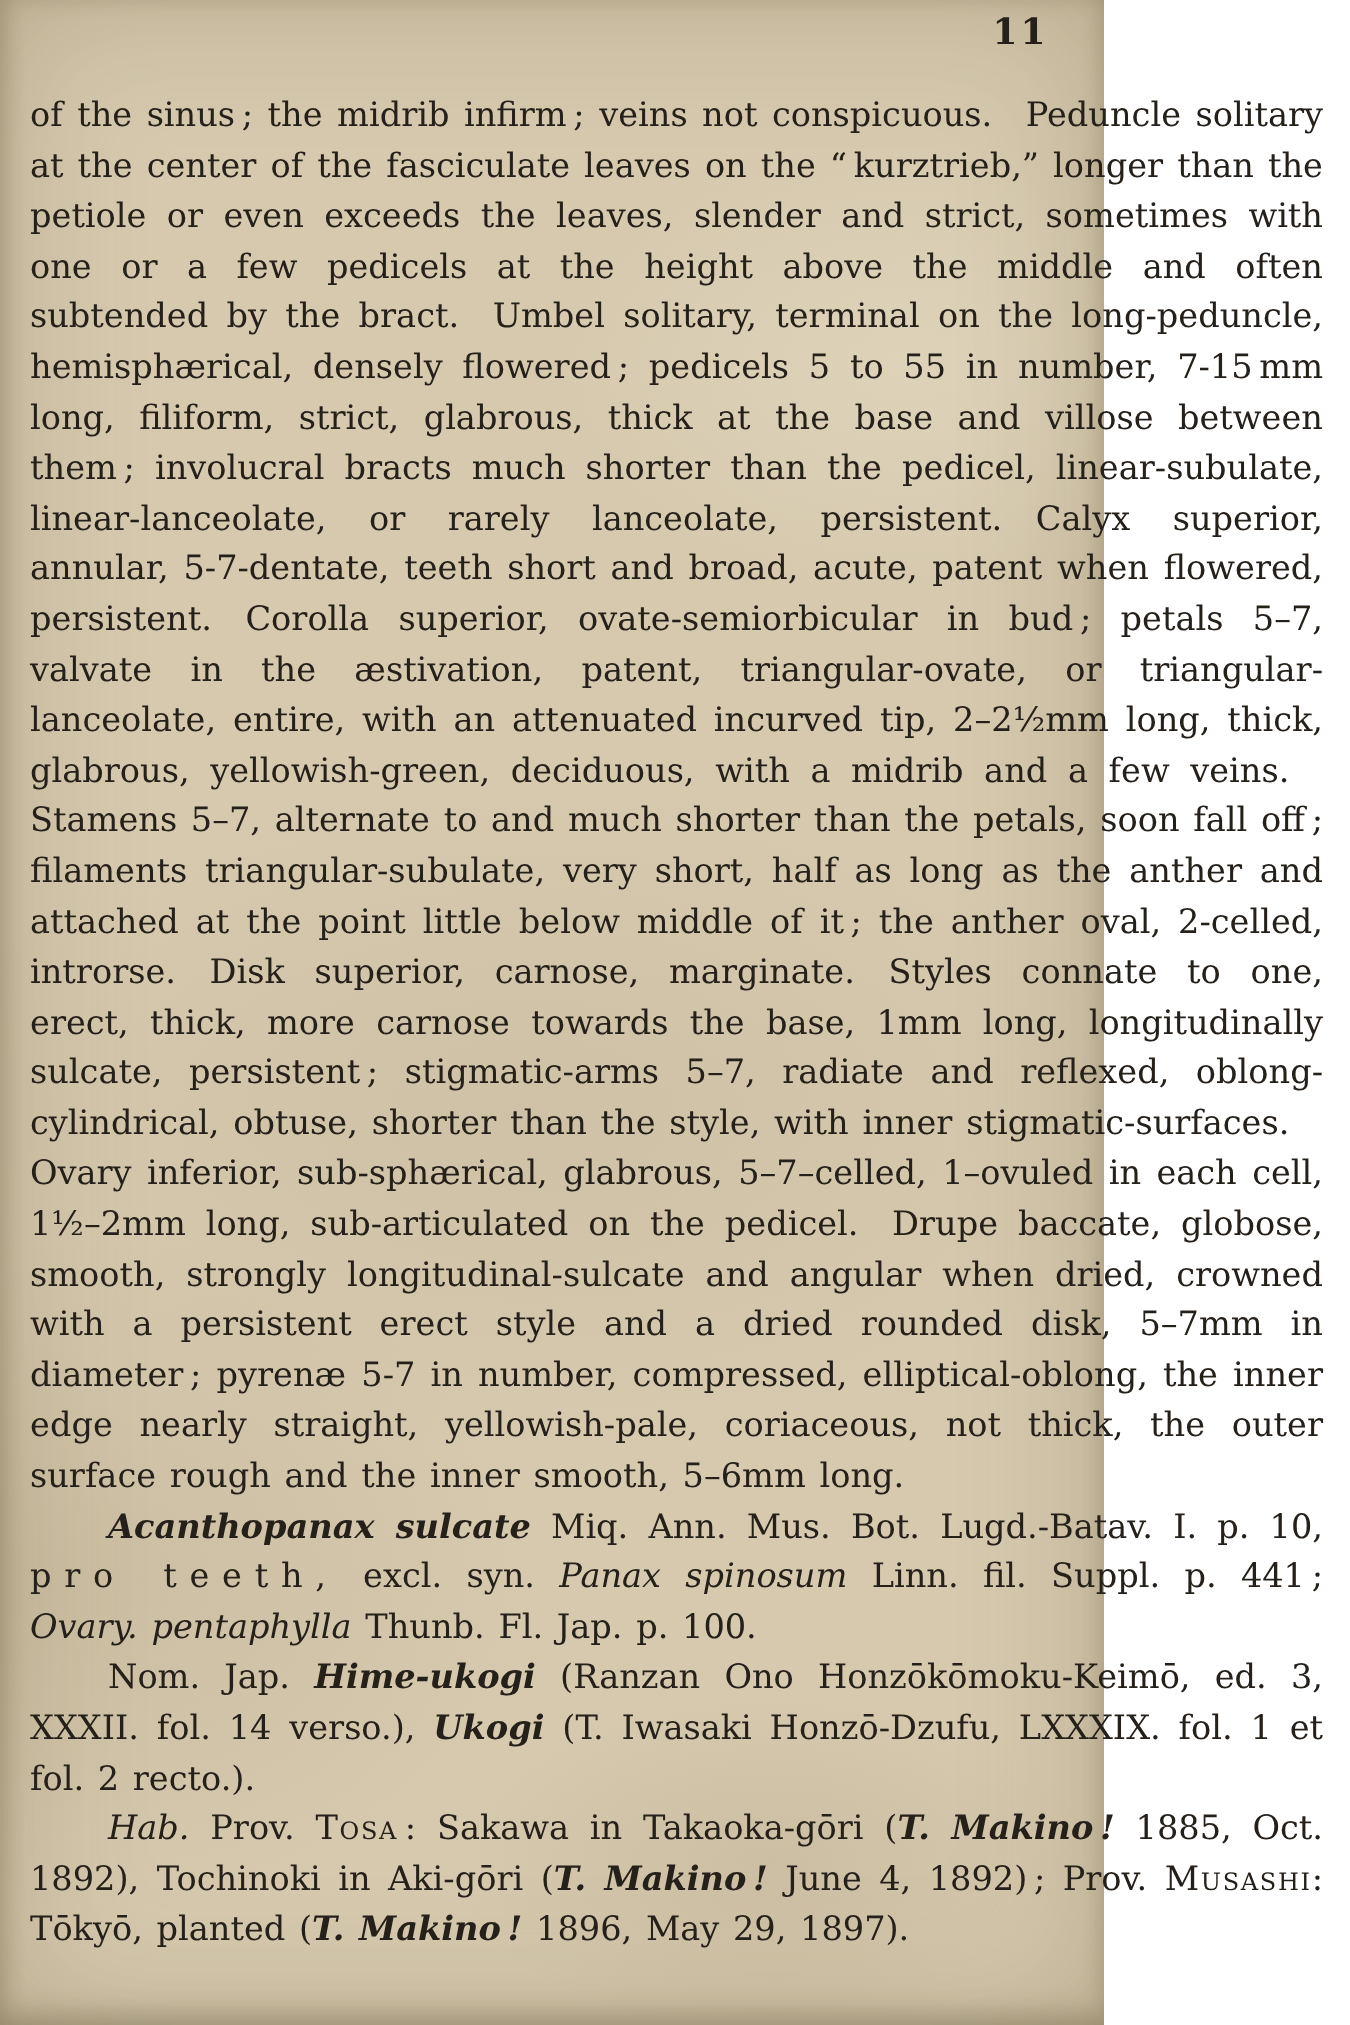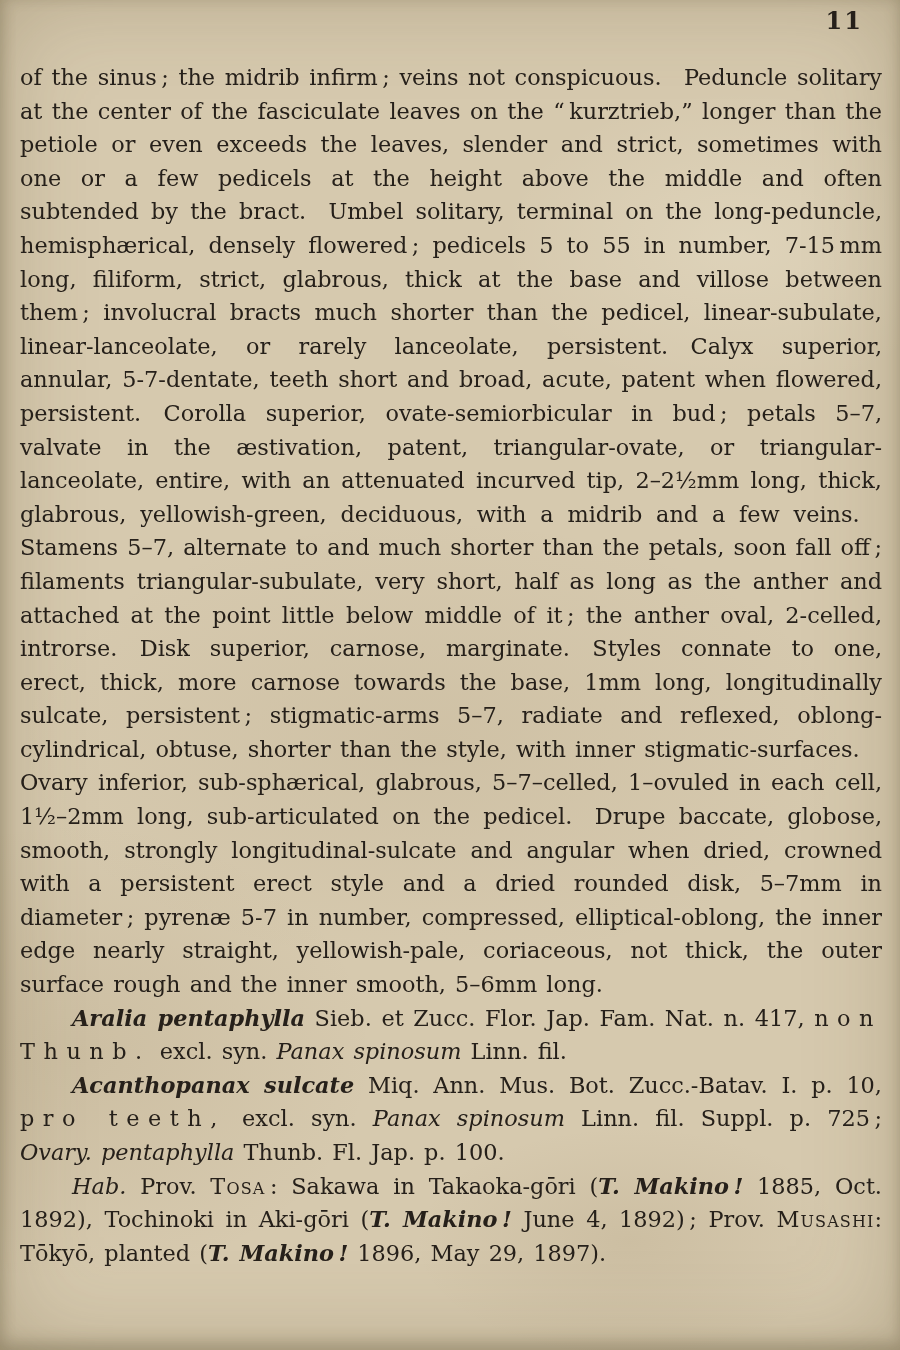--- a/index.html
+++ b/index.html
@@ -7,21 +7,21 @@
     padding: 0;
   }
   body {
     width: 900px;
     height: 1350px;
     overflow: hidden;
     font-family: "DejaVu Serif", "Liberation Serif", serif;
   }
   .page {
     position: relative;
-    width: 900px;
+    width: 736px;
     height: 1350px;
     background:
       radial-gradient(ellipse 340px 220px at 82% 18%, rgba(255, 250, 232, 0.20), transparent 70%),
       radial-gradient(ellipse 420px 320px at 8% 78%, rgba(118, 95, 56, 0.10), transparent 72%),
       radial-gradient(ellipse 560px 300px at 48% 55%, rgba(122, 99, 60, 0.08), transparent 75%),
       radial-gradient(ellipse 300px 160px at 70% 92%, rgba(118, 95, 56, 0.10), transparent 72%),
       #d6c9ae;
     box-shadow:
       inset 0 0 95px rgba(94, 76, 44, 0.26),
       inset 0 -9px 16px rgba(70, 57, 32, 0.22),
@@ -58,17 +58,17 @@
   .sp { letter-spacing: 0.38em; }
   .sc { font-variant: small-caps; letter-spacing: 0.05em; }
 </style>
 </head>
 <body>
 
 <div class="page">
   <div class="pageno">11</div>
   <div class="text" id="text-block">
       <p class="para"><span>of the sinus ; the midrib infirm ; veins not conspicuous. Peduncle solitary at the center of the fasciculate leaves on the “ kurztrieb,” longer than the petiole or even exceeds the leaves, slender and strict, sometimes with one or a few pedicels at the height above the middle and often subtended by the bract. Umbel solitary, terminal on the long-peduncle, hemisphærical, densely flowered ; pedicels 5 to 55 in number, 7-15 mm long, filiform, strict, glabrous, thick at the base and villose between them ; involucral bracts much shorter than the pedicel, linear-subulate, linear-lanceolate, or rarely lanceolate, persistent. Calyx superior, annular, 5-7-dentate, teeth short and broad, acute, patent when flowered, persistent. Corolla superior, ovate-semiorbicular in bud ; petals 5–7, valvate in the æstivation, patent, triangular-ovate, or triangular-lanceolate, entire, with an attenuated incurved tip, 2–2½mm long, thick, glabrous, yellowish-green, deciduous, with a midrib and a few veins. Stamens 5–7, alternate to and much shorter than the petals, soon fall off ; filaments triangular-subulate, very short, half as long as the anther and attached at the point little below middle of it ; the anther oval, 2-celled, introrse. Disk superior, carnose, marginate. Styles connate to one, erect, thick, more carnose towards the base, 1mm long, longitudinally sulcate, persistent ; stigmatic-arms 5–7, radiate and reflexed, oblong-cylindrical, obtuse, shorter than the style, with inner stigmatic-surfaces. Ovary inferior, sub-sphærical, glabrous, 5–7–celled, 1–ovuled in each cell, 1½–2mm long, sub-articulated on the pedicel. Drupe baccate, globose, smooth, strongly longitudinal-sulcate and angular when dried, crowned with a persistent erect style and a dried rounded disk, 5–7mm in diameter ; pyrenæ 5-7 in number, compressed, elliptical-oblong, the inner edge nearly straight, yellowish-pale, coriaceous, not thick, the outer surface rough and the inner smooth, 5–6mm long.</span></p>
-      <p class="para indent"><span class="bi">Aralia pentaphylla</span><span> Sieb. et Zucc. Flor. Jap. Fam. Nat. n. 417, </span><span class="sp">non Thunb.</span><span> excl. syn. </span><span class="i">Panax spinosum</span><span> Linn. fil.</span></p>
-      <p class="para indent"><span class="bi">Acanthopanax sulcate</span><span> Miq. Ann. Mus. Bot. Zucc.-Batav. I. p. 10, </span><span class="sp">pro teeth,</span><span> excl. syn. </span><span class="i">Panax spinosum</span><span> Linn. fil. Suppl. p. 725 ; </span><span class="i">Ovary. pentaphylla</span><span> Thunb. Fl. Jap. p. 100.</span></p>
+      <p class="para indent"><span class="bi">Acanthopanax sulcate</span><span> Miq. Ann. Mus. Bot. Lugd.-Batav. I. p. 10, </span><span class="sp">pro teeth,</span><span> excl. syn. </span><span class="i">Panax spinosum</span><span> Linn. fil. Suppl. p. 441 ; </span><span class="i">Ovary. pentaphylla</span><span> Thunb. Fl. Jap. p. 100.</span></p>
+      <p class="para indent"><span>Nom. Jap. </span><span class="bi">Hime-ukogi</span><span> (Ranzan Ono Honzōkōmoku-Keimō, ed. 3, XXXII. fol. 14 verso.), </span><span class="bi">Ukogi</span><span> (T. Iwasaki Honzō-Dzufu, LXXXIX. fol. 1 et fol. 2 recto.).</span></p>
       <p class="para indent"><span class="i">Hab.</span><span> Prov. </span><span class="sc">Tosa</span><span> : Sakawa in Takaoka-gōri (</span><span class="bi">T. Makino !</span><span> 1885, Oct. 1892), Tochinoki in Aki-gōri (</span><span class="bi">T. Makino !</span><span> June 4, 1892) ; Prov. </span><span class="sc">Musashi</span><span>: Tōkyō, planted (</span><span class="bi">T. Makino !</span><span> 1896, May 29, 1897).</span></p>
     </div>
 </div>
 
 </body></html>

